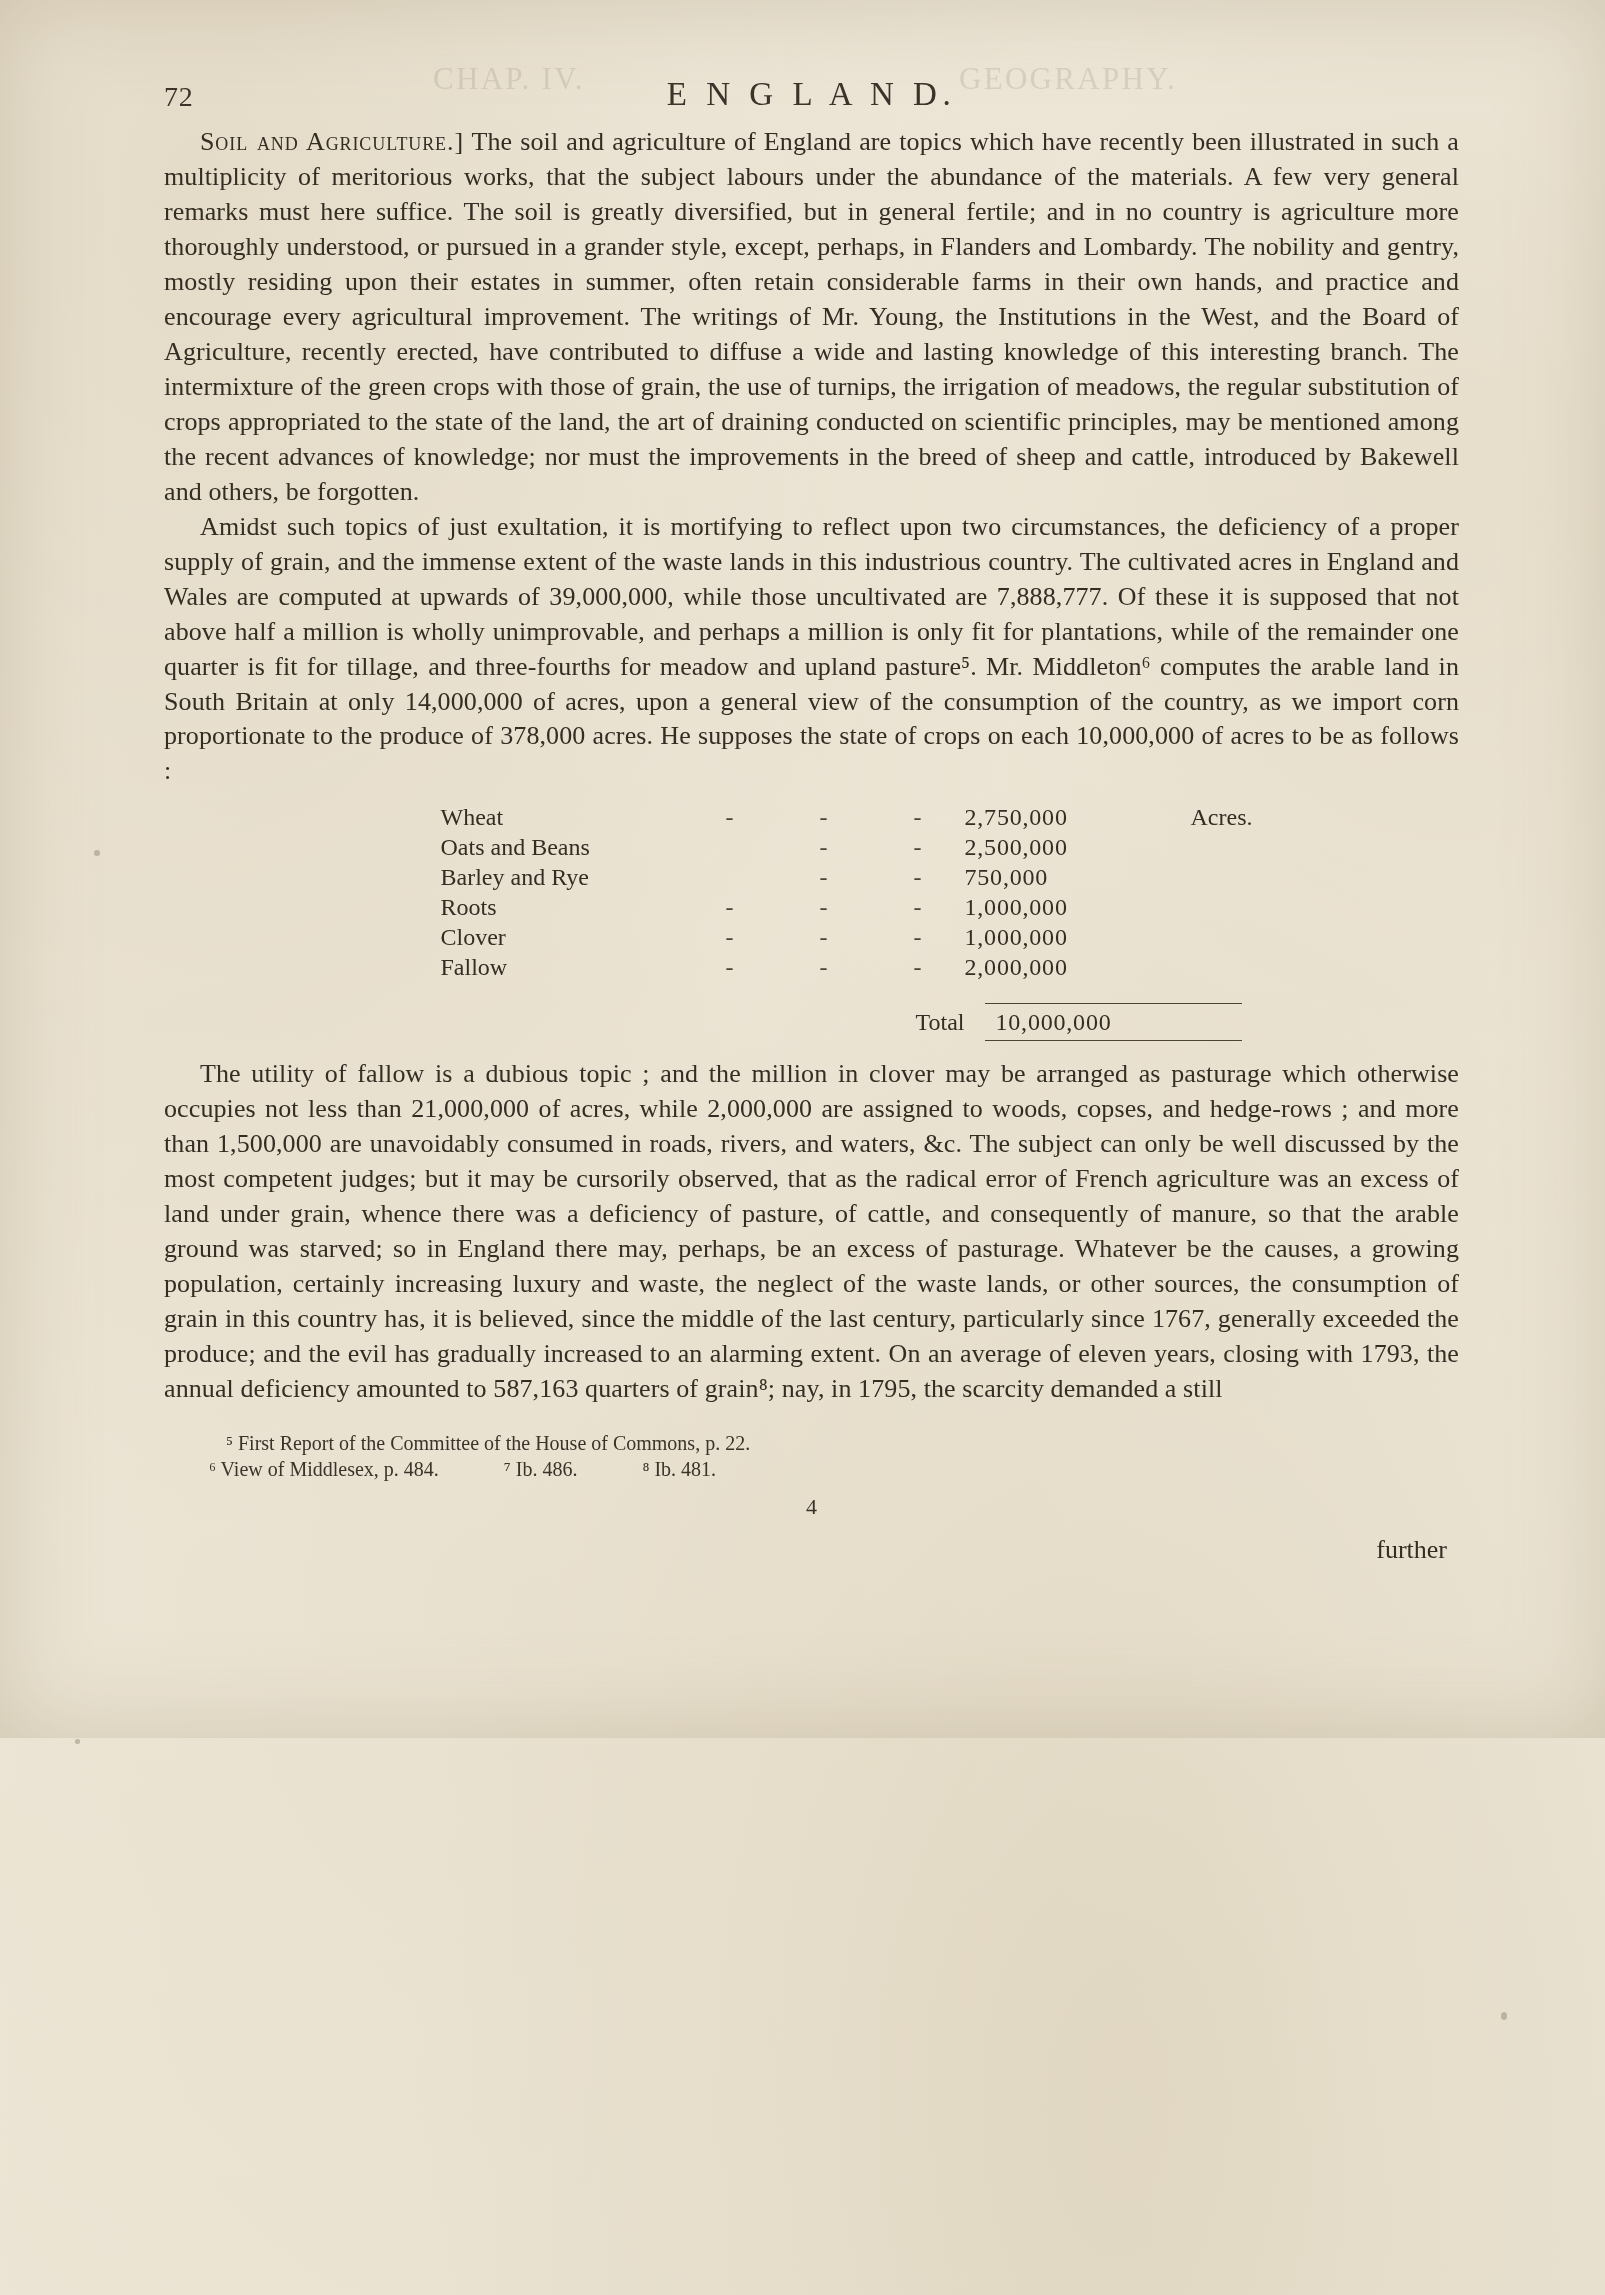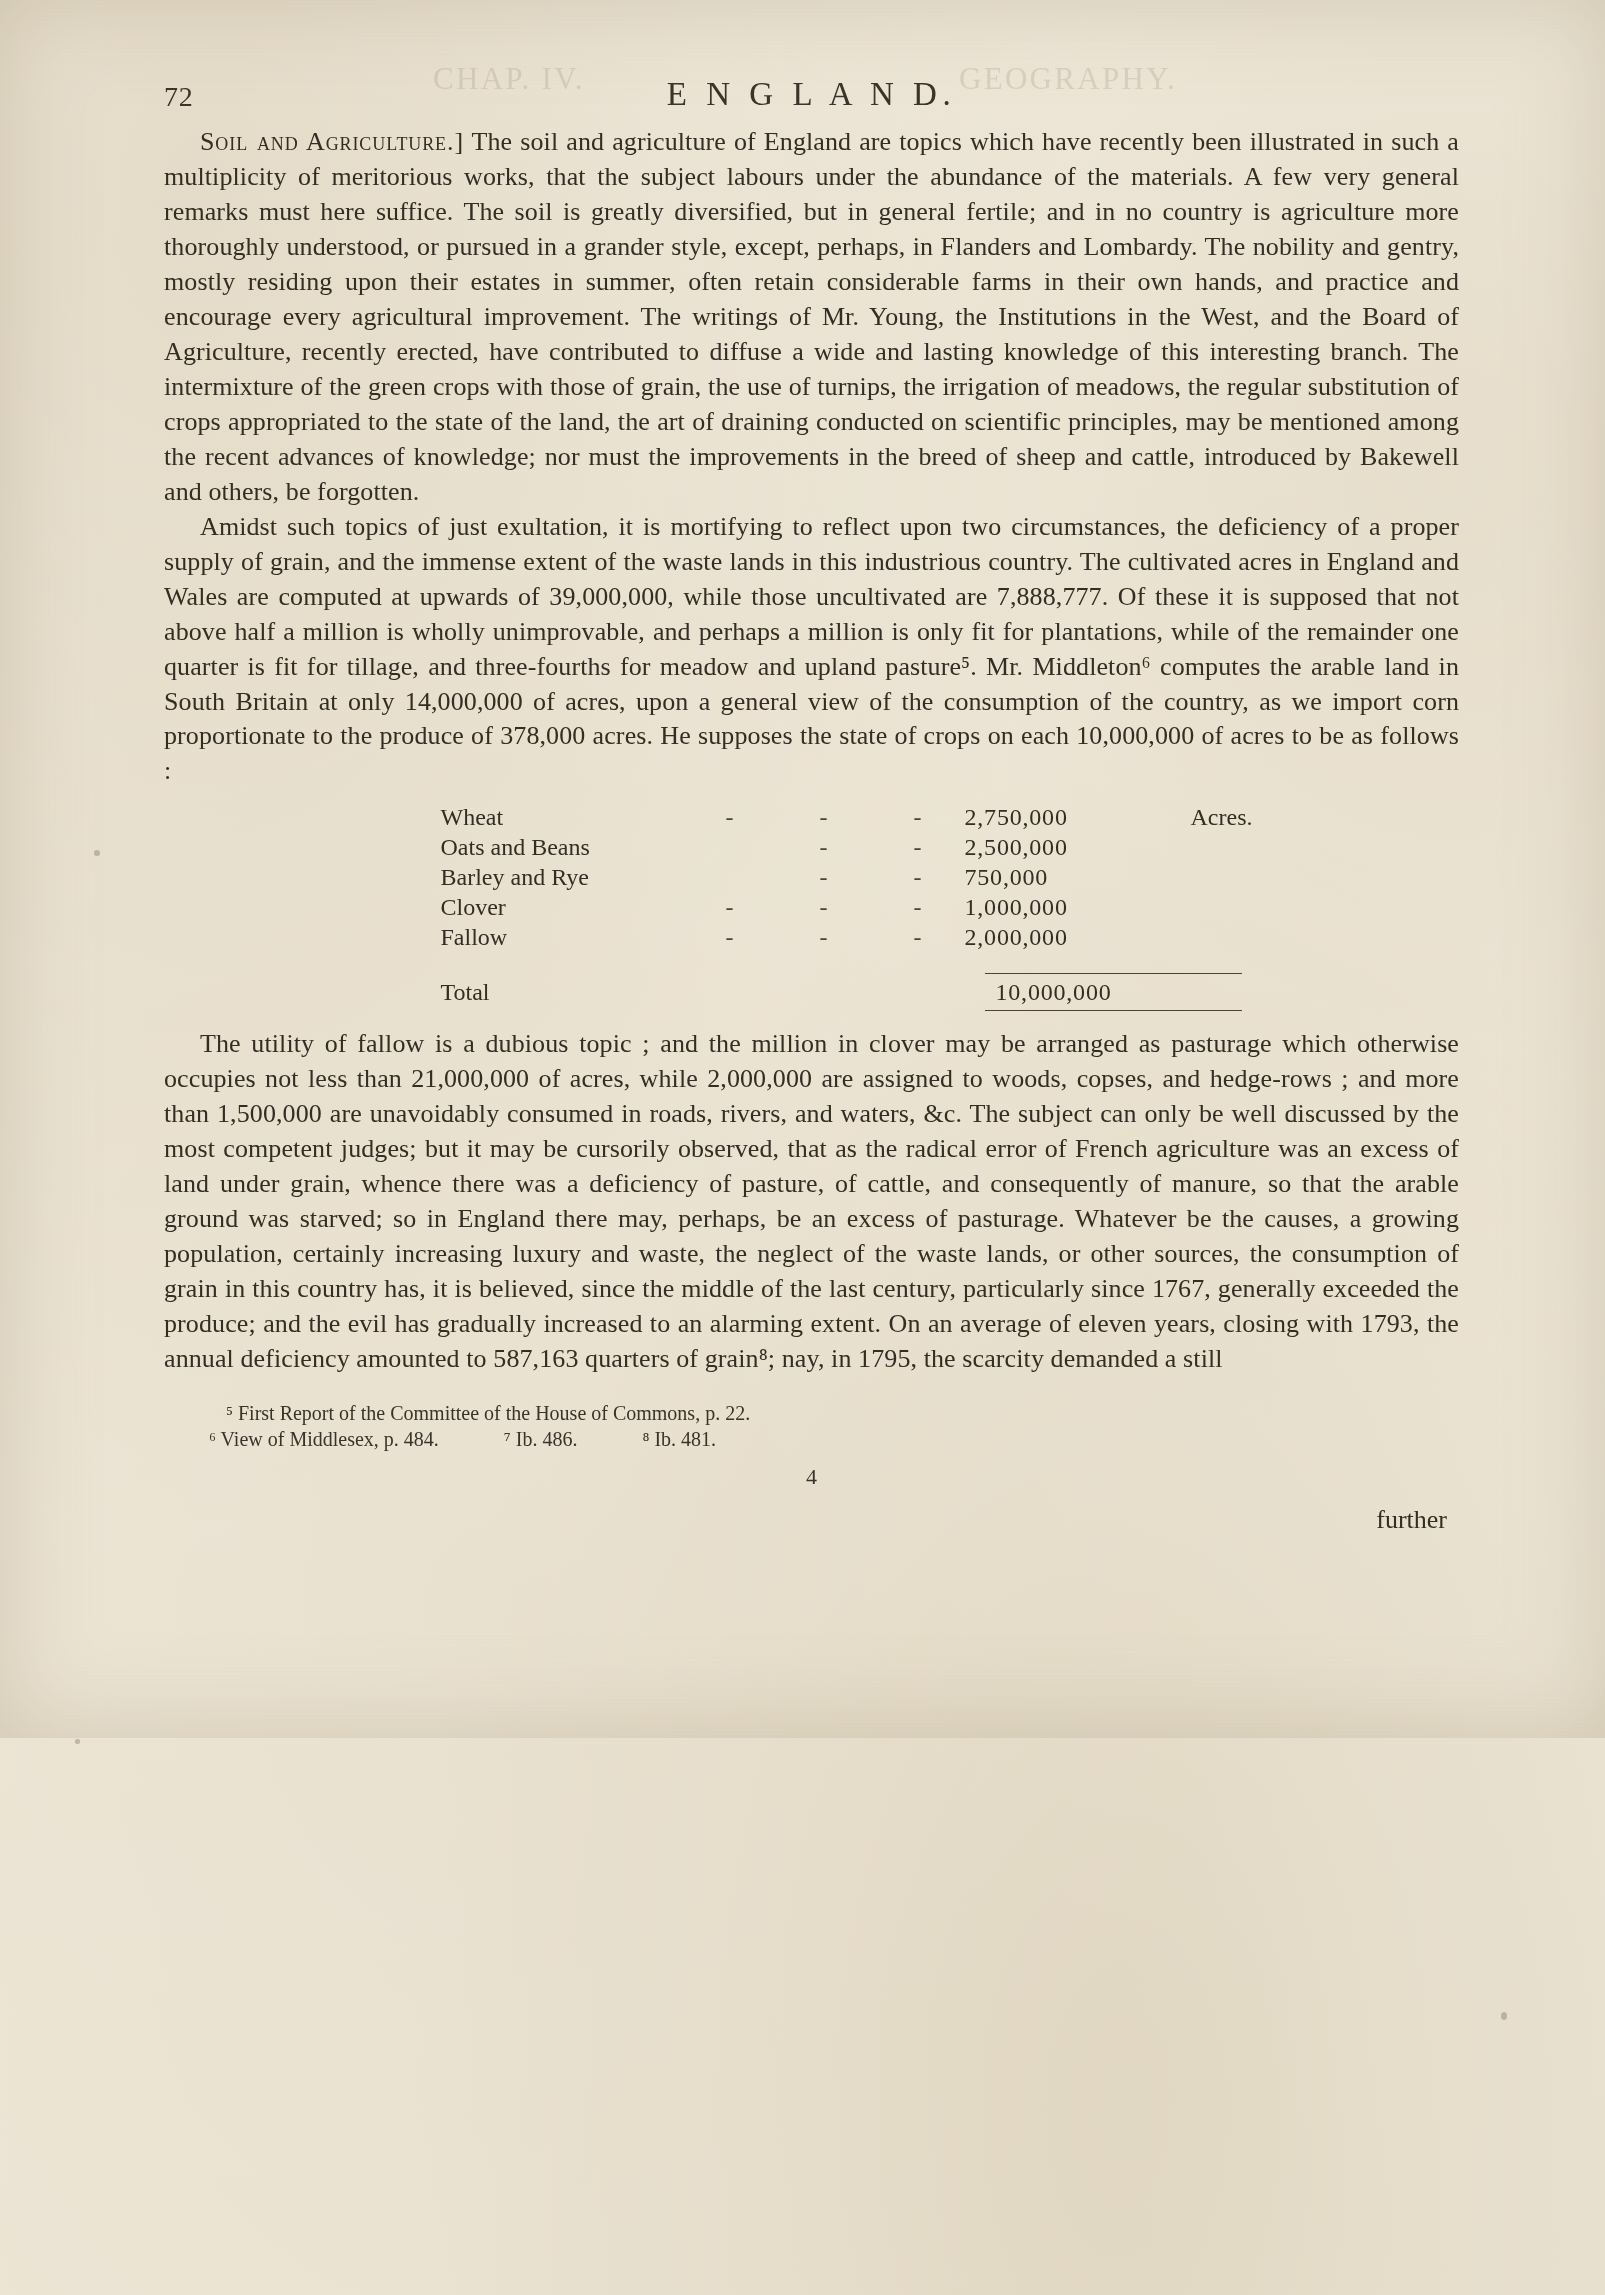--- a/index.html
+++ b/index.html
@@ -99,21 +99,21 @@
   table.crops td {
     padding: 1.6px 0;
     vertical-align: baseline;
     white-space: nowrap;
   }
   td.cname { width: 242px; padding-right: 7.8px; margin-top: 44px; }
   td.dash  { width: 94px; text-align: center; color: #4a4336; }
   td.val   { width: 226px; text-align: left; padding-left: 31px; letter-spacing: 0.8px; }
   td.unit  { padding-left: 7.8px; }
   tr.total td { padding-top: 20px; }
-  td.total-label { padding-right: 20px; }
+  td.total-label { text-align: right; padding-right: 20px; }
   .rule-top, .rule-bot {
     border: 0;
     border-top: 1.2px solid #4a4336;
     margin: 0;
     width: 257px;
   }
   .total-cell {
     position: relative;
   }
   .rule-holder {
@@ -205,20 +205,28 @@
             <td class="dash">-</td>
             <td class="val">2,500,000</td>
             <td class="unit"></td>
           </tr>
           <tr>
             <td class="cname">Barley and Rye</td>
             <td class="dash"></td>
             <td class="dash">-</td>
             <td class="dash">-</td>
             <td class="val">750,000</td>
+            <td class="unit"></td>
+          </tr>
+          <tr>
+            <td class="cname">Roots</td>
+            <td class="dash">-</td>
+            <td class="dash">-</td>
+            <td class="dash">-</td>
+            <td class="val">1,000,000</td>
             <td class="unit"></td>
           </tr>
           <tr>
             <td class="cname">Clover</td>
             <td class="dash">-</td>
             <td class="dash">-</td>
             <td class="dash">-</td>
             <td class="val">1,000,000</td>
             <td class="unit"></td>
           </tr>

